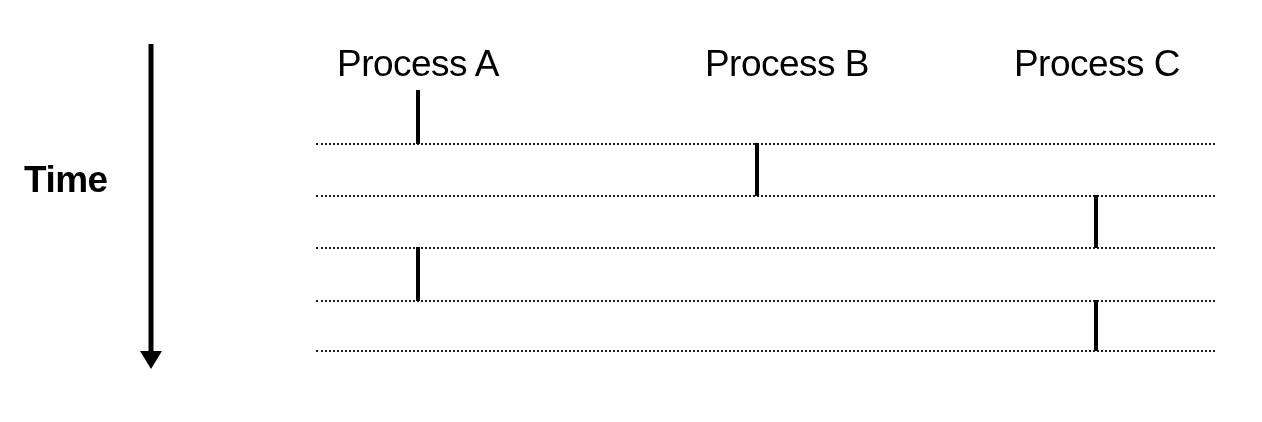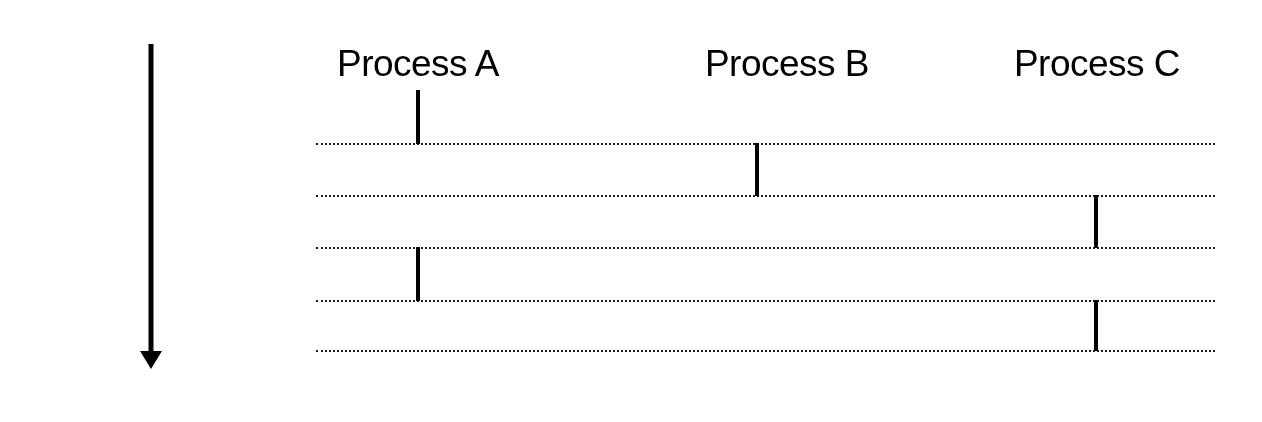--- a/index.html
+++ b/index.html
@@ -71,20 +71,21 @@
     width: 4px;
     background: #000000;
     transform: translateX(-50%);
   }
 </style>
 </head>
 <body>
 
 <div id="diagram-canvas">
 
+  <div class="time-axis-label">Time</div>
 
   <div class="time-arrow">
     <svg width="30" height="332" viewBox="0 0 30 332" xmlns="http://www.w3.org/2000/svg" aria-hidden="true">
       <rect x="12.5" y="0" width="5" height="311" fill="#000000"></rect>
       <polygon points="4,307 26,307 15,325" fill="#000000"></polygon>
     </svg>
   </div>
 
   <div class="process-header" style="left:418px;">Process A</div>
   <div class="process-header" style="left:787px;">Process B</div>

